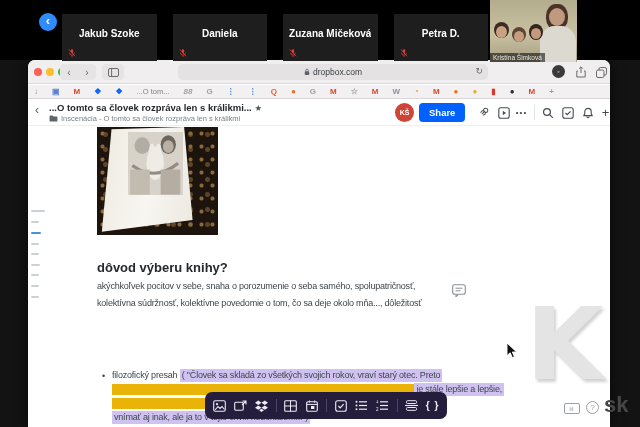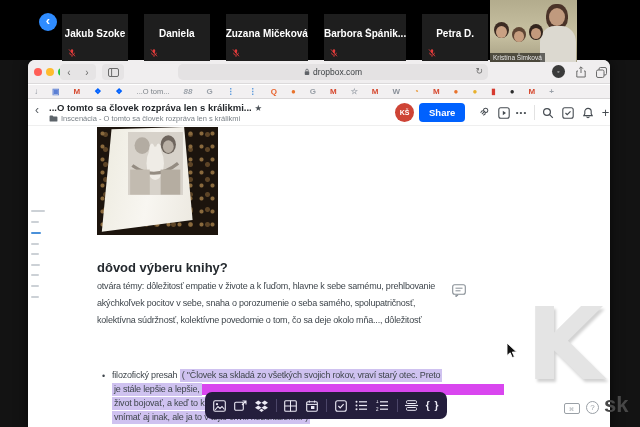--- a/index.html
+++ b/index.html
@@ -77,21 +77,21 @@
 
   #doc-heading { position:absolute; left:69px; top:134px; font-size:13px; font-weight:bold; color:#24292e; }
   #para { position:absolute; left:69px; top:155px; }
   .pline { height:17px; font-size:9px; color:#3f464c; white-space:nowrap; letter-spacing:-0.2px; }
   #comment-icon { position:absolute; left:424px; top:157px; }
 
   #bullet { position:absolute; left:69px; top:244px; padding-left:15px; }
   #bullet .dot { position:absolute; left:5px; top:1px; font-size:9px; color:#3f464c; }
   .bline { height:14px; font-size:9px; color:#3f464c; white-space:nowrap; letter-spacing:-0.2px; }
   .hl { background:#cfc2f0; padding:1px 2px 2px 2px; }
-  .hlfill { display:inline-block; height:11px; vertical-align:middle; background:#d946ef; }
+  .hlfill { display:inline-block; height:11px; vertical-align:middle; background:#eab308;text-align:right; }
 
   
   #fmt-toolbar { position:absolute; left:177px; top:266px; width:242px; height:27px; background:#241e3c;
     border-radius:7px; display:flex; align-items:center; justify-content:center; gap:7px; z-index:3; }
   .ticon { width:14px; height:14px; display:flex; align-items:center; justify-content:center; color:#eceaf5; }
   .tsep { width:1px; height:13px; background:#4c4668; }
   .braces { font-size:10px; color:#eceaf5; font-weight:bold; letter-spacing:1px; }
 
   #watermark-k { position:absolute; left:498px; top:160px; font-size:100px; font-weight:bold; color:#e4e4e4;
     text-shadow:2px 3px 3px rgba(0,0,0,.18); font-family:"DejaVu Sans", sans-serif; }
@@ -122,28 +122,20 @@
         <div class="tile">
           <span class="pname">Daniela</span>
           <svg class="mic" width="8" height="10" viewBox="0 0 10 11">
             <rect x="3.6" y="0.8" width="2.8" height="5" rx="1.4" fill="#e23b3b"></rect>
             <path d="M2 5.2 a3 3 0 0 0 6 0 M5 8.4 v2" stroke="#e23b3b" fill="none" stroke-width="1"></path>
             <line x1="1.2" y1="1" x2="8.8" y2="9.6" stroke="#e23b3b" stroke-width="1.1"></line>
           </svg>
         </div>
         <div class="tile">
           <span class="pname">Zuzana Mičeková</span>
-          <svg class="mic" width="8" height="10" viewBox="0 0 10 11">
-            <rect x="3.6" y="0.8" width="2.8" height="5" rx="1.4" fill="#e23b3b"></rect>
-            <path d="M2 5.2 a3 3 0 0 0 6 0 M5 8.4 v2" stroke="#e23b3b" fill="none" stroke-width="1"></path>
-            <line x1="1.2" y1="1" x2="8.8" y2="9.6" stroke="#e23b3b" stroke-width="1.1"></line>
-          </svg>
-        </div>
-        <div class="tile">
-          <span class="pname">Barbora Špánik...</span>
           <svg class="mic" width="8" height="10" viewBox="0 0 10 11">
             <rect x="3.6" y="0.8" width="2.8" height="5" rx="1.4" fill="#e23b3b"></rect>
             <path d="M2 5.2 a3 3 0 0 0 6 0 M5 8.4 v2" stroke="#e23b3b" fill="none" stroke-width="1"></path>
             <line x1="1.2" y1="1" x2="8.8" y2="9.6" stroke="#e23b3b" stroke-width="1.1"></line>
           </svg>
         </div>
         <div class="tile">
           <span class="pname">Petra D.</span>
           <svg class="mic" width="8" height="10" viewBox="0 0 10 11">
             <rect x="3.6" y="0.8" width="2.8" height="5" rx="1.4" fill="#e23b3b"></rect>
@@ -318,21 +310,20 @@
             <ellipse cx="28" cy="18" rx="2.5" ry="7" fill="#efece6"></ellipse>
             <path d="M4 32 Q25 48 46 30" stroke="#948c82" stroke-width="3" fill="none"></path>
             <rect x="2" y="36" width="18" height="24" fill="#c2bbb0"></rect>
             <rect x="30" y="36" width="18" height="24" fill="#b5ada1"></rect>
           </svg>
         </div>
       </div>
 
       <div id="doc-heading">dôvod výberu knihy?</div>
       <div id="para">
-          <div class="pline">otvára témy: dôležitosť empatie v živote a k ľuďom, hlavne k sebe samému, prehlbovanie</div>
           <div class="pline">akýchkoľvek pocitov v sebe, snaha o porozumenie o seba samého, spolupatričnosť,</div>
           <div class="pline">kolektívna súdržnosť, kolektívne povedomie o tom, čo sa deje okolo mňa..., dôležitosť</div>
         </div>
 
       <div id="comment-icon">
         <svg width="14" height="13" viewBox="0 0 14 13">
             <rect x="0.7" y="0.7" width="12.6" height="9.6" rx="2" fill="#fff" stroke="#878e95" stroke-width="1.1"></rect>
             <path d="M4 11 4 12.6 6 10.8" fill="none" stroke="#878e95" stroke-width="1.1"></path>
             <line x1="3.5" y1="4.2" x2="10.5" y2="4.2" stroke="#878e95"></line>
             <line x1="3.5" y1="6.8" x2="8.5" y2="6.8" stroke="#878e95"></line>

